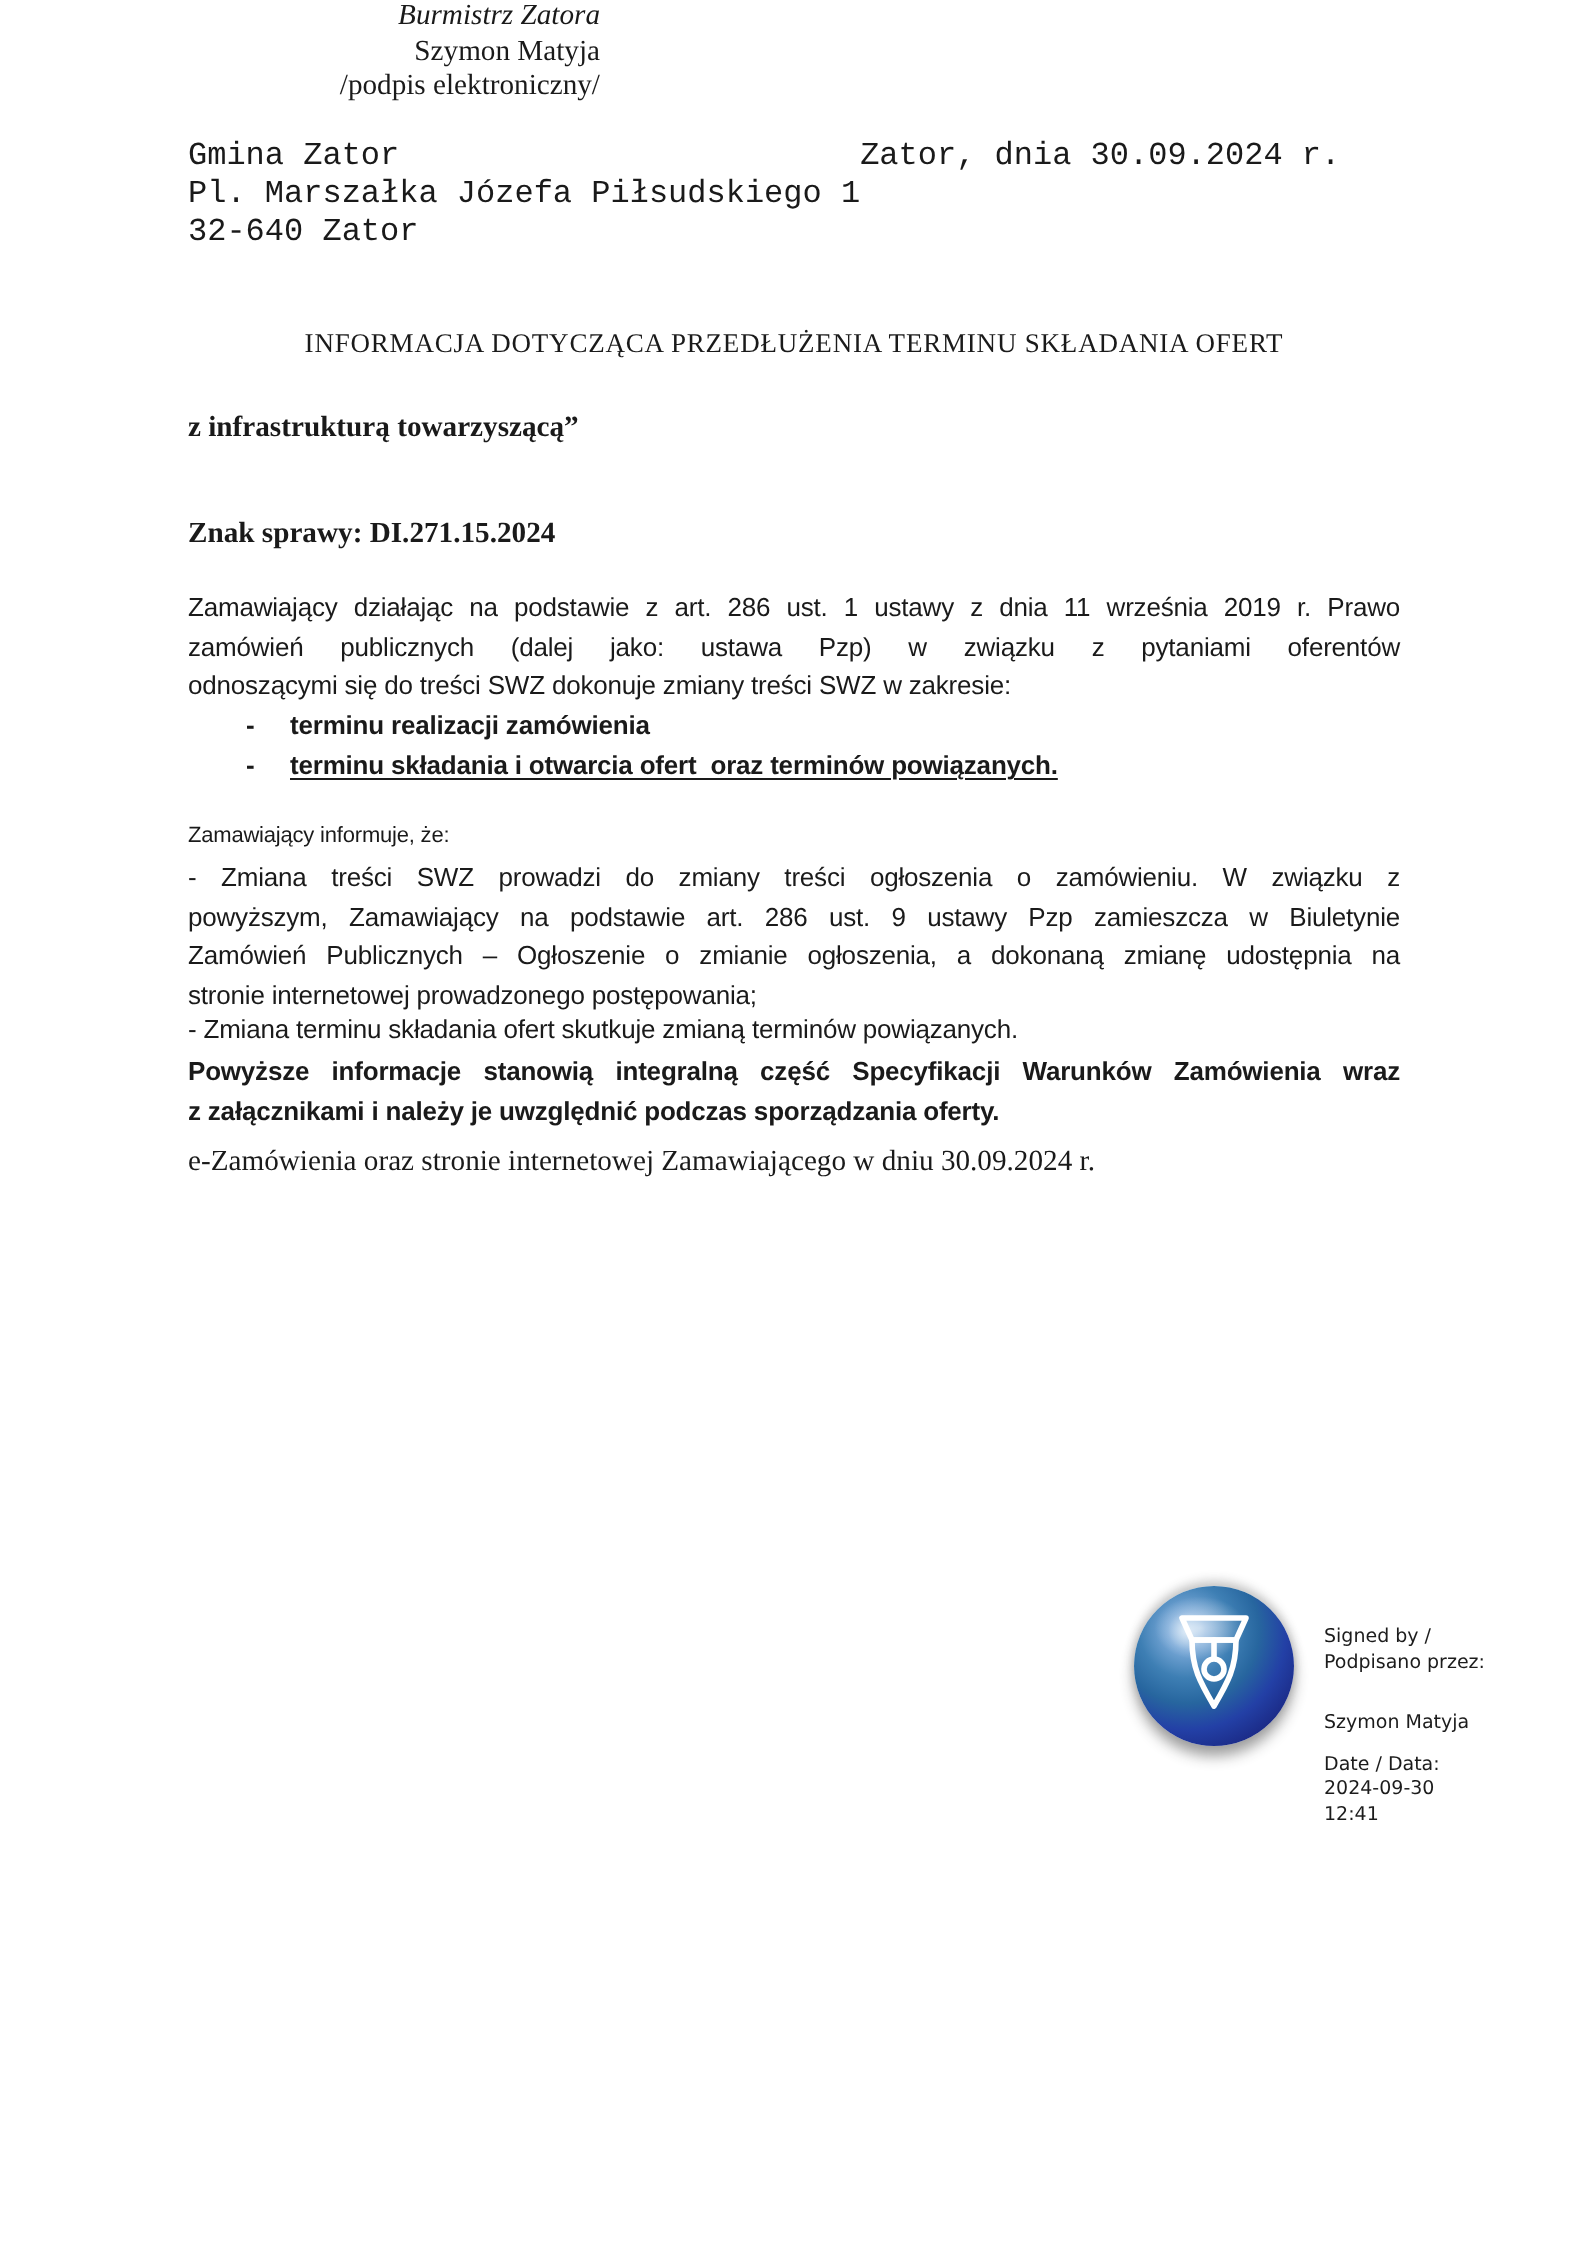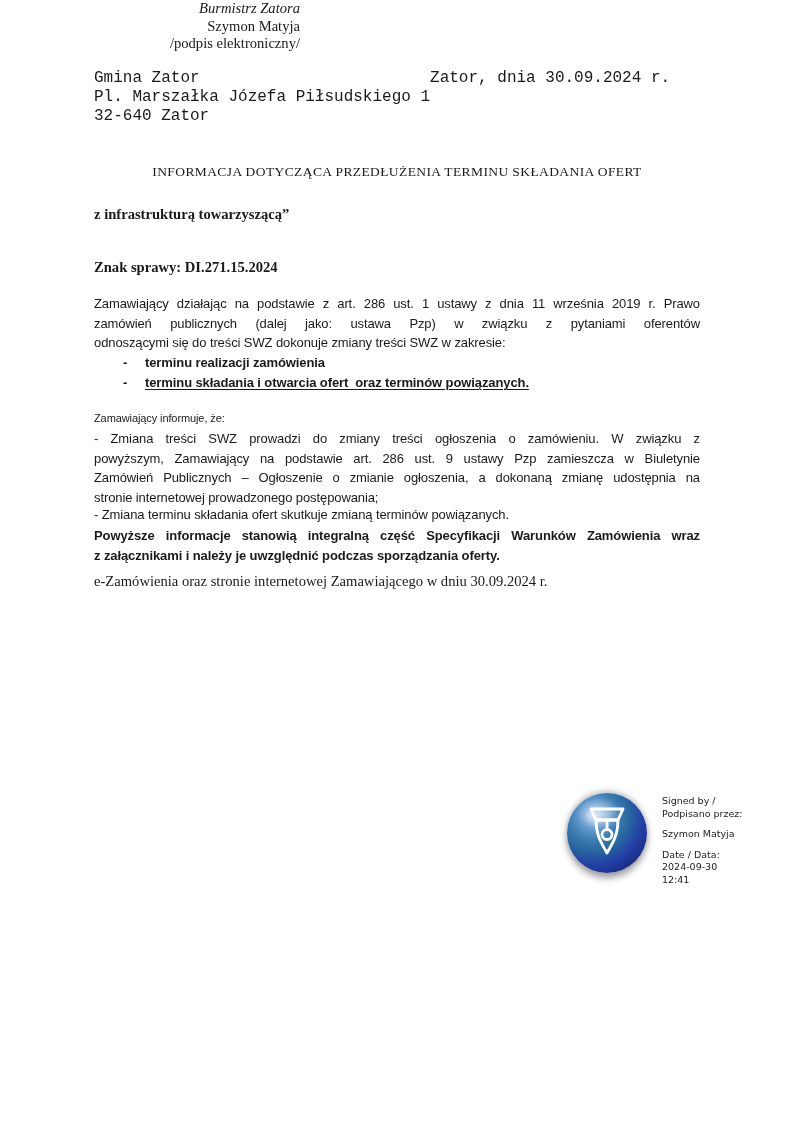--- a/index.html
+++ b/index.html
@@ -64,21 +64,21 @@
     position: absolute; left: 12%; top: 6%; width: 58%; height: 40%;
     border-radius: 50%;
     background: radial-gradient(ellipse at center, rgba(255,255,255,0.55) 0%, rgba(255,255,255,0) 70%);
   }
   .badge-sphere svg { position: absolute; left: 0; top: 0; }
   .badge-text {
     position: absolute; left: 662px; top: 795px; width: 130px;
     font-family: "DejaVu Sans", sans-serif; font-size: 9.5px; line-height: 12.5px;
     color: #1c1c1c;
   }
-  .badge-text .grp { margin-bottom: 8px; }
+  .badge-text .grp { margin-bottom: 8px; margin-top: 18px; }
 </style>
 </head>
 <body>
 
 <div class="page">
 
   <div class="block header-row serif">
     <div>
       <div>Gmina Zator</div>
       <div>Pl. Marszałka Józefa Piłsudskiego 1</div>

